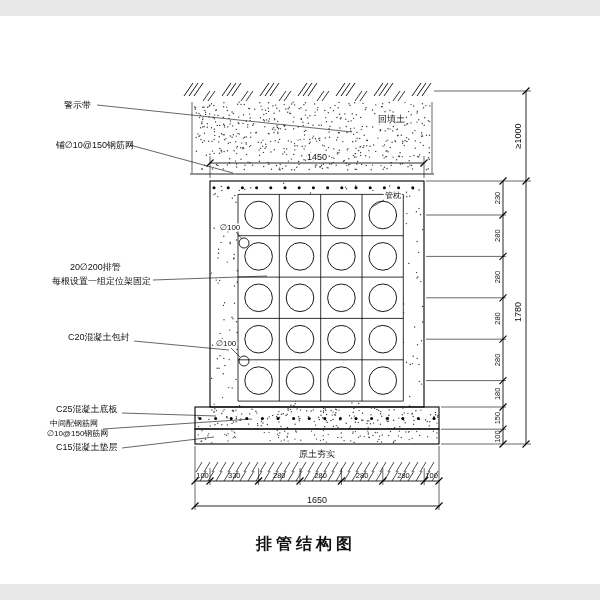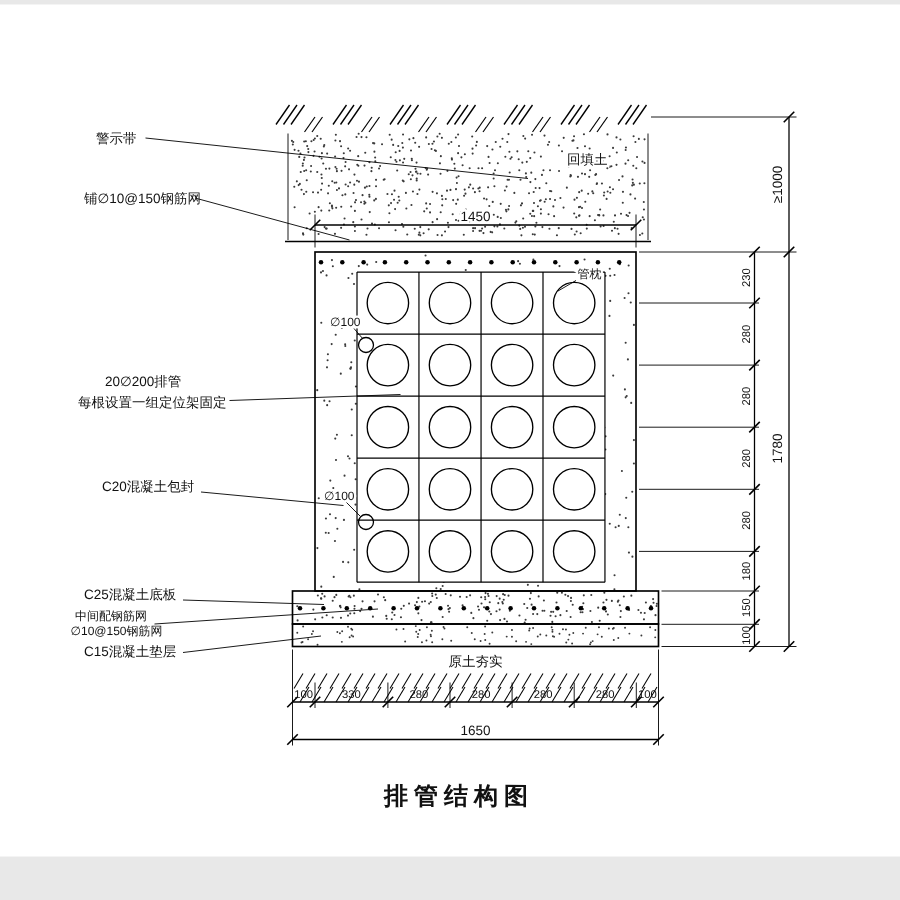--- a/index.html
+++ b/index.html
@@ -1,16 +1,16 @@
 <!DOCTYPE html>
 <html><head>
 <meta charset="utf-8">
 <style>
   html,body{margin:0;padding:0;background:#e8e8e8;}
-  #page{width:600px;height:568px;background:#ffffff;position:relative;margin:3px auto;overflow:hidden;}
+  #page{width:600px;height:568px;background:#ffffff;position:relative;margin:16px auto;overflow:hidden;}
   svg{display:block;}
   svg text{font-family:"Liberation Sans","DejaVu Sans",sans-serif;fill:#111;}
   .lbl{font-size:9px;}
   .lbl-s{font-size:8px;}
   .dim{font-size:9px;text-anchor:middle;}
   .dim-s{font-size:7.5px;text-anchor:middle;}
   .over{paint-order:stroke;stroke:#fff;stroke-width:3px;}
   .title-t{font-size:16px;font-weight:bold;letter-spacing:4px;text-anchor:middle;}
   .thick{stroke:#000;stroke-width:1.1;fill:none;}
   .med{stroke:#000;stroke-width:0.85;fill:none;}

